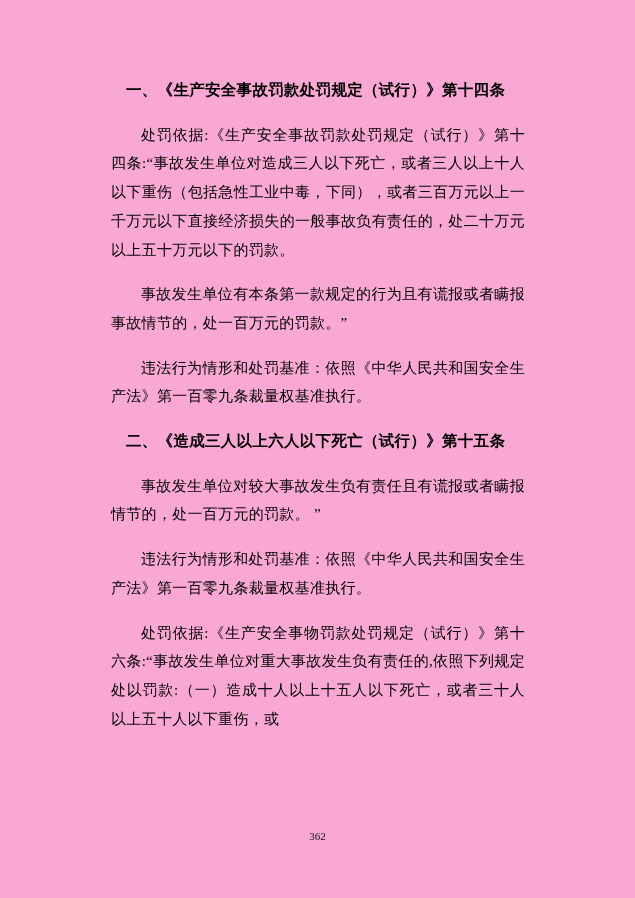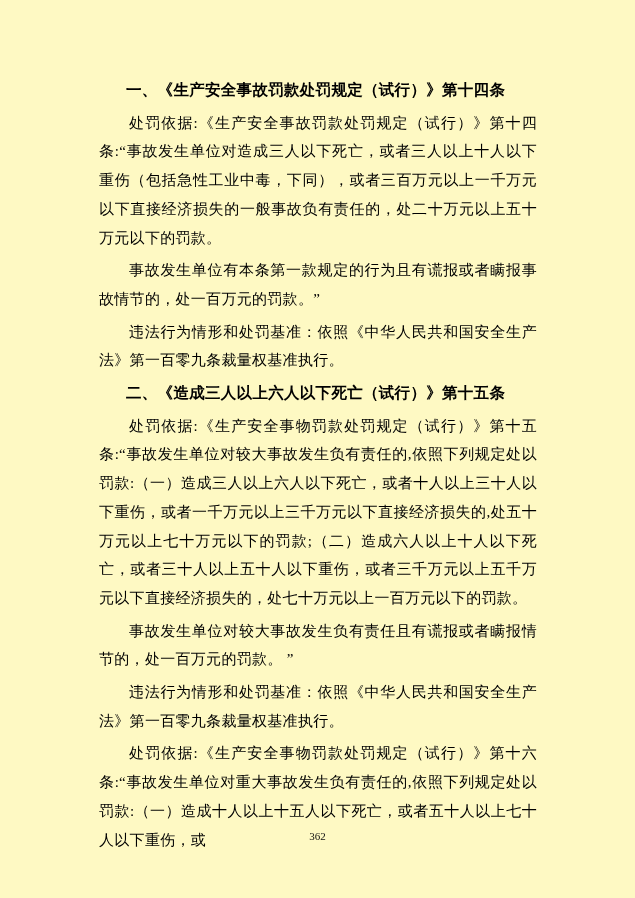--- a/index.html
+++ b/index.html
@@ -8,42 +8,42 @@
     height: 898px;
     background: #ffffff;
     position: relative;
     font-family: "Liberation Serif", "DejaVu Serif", serif;
     color: #000000;
     overflow: hidden;
   }
   .doc-page {
     position: absolute;
     inset: 0;
-    background: #fef9c3;
+    background: #f9a8d4;
     padding-left: 12px;
   }
   .content {
     position: absolute;
     left: 95px;
     top: 76px;
     width: 446px;
     font-size: 15px;
     line-height: 28.7px;
     text-align: justify;
     letter-spacing: 0.3px;
   }
   .section-heading {
     margin: 0;
     font-size: 15.5px;
     font-weight: bold;
     text-indent: 2em;
     line-height: 28.7px;
   }
   .body-paragraph {
-    margin: 4px;
+    margin: 16px;
     text-indent: 2em;
   }
   .page-number {
     position: absolute;
     top: 830px;
     left: 0;
     width: 635px;
     text-align: center;
     font-size: 11px;
     color: #111111;
@@ -54,22 +54,21 @@
 
 <div class="doc-page">
   <div class="content">
 
     <h2 class="section-heading">一、《生产安全事故罚款处罚规定（试行）》第十四条</h2>
     <p class="body-paragraph">处罚依据:《生产安全事故罚款处罚规定（试行）》第十四条:“事故发生单位对造成三人以下死亡，或者三人以上十人以下重伤（包括急性工业中毒，下同），或者三百万元以上一千万元以下直接经济损失的一般事故负有责任的，处二十万元以上五十万元以下的罚款。</p>
     <p class="body-paragraph">事故发生单位有本条第一款规定的行为且有谎报或者瞒报事故情节的，处一百万元的罚款。”</p>
     <p class="body-paragraph">违法行为情形和处罚基准：依照《中华人民共和国安全生产法》第一百零九条裁量权基准执行。</p>
 
     <h2 class="section-heading">二、《造成三人以上六人以下死亡（试行）》第十五条</h2>
-    <p class="body-paragraph">处罚依据:《生产安全事物罚款处罚规定（试行）》第十五条:“事故发生单位对较大事故发生负有责任的,依照下列规定处以罚款:（一）造成三人以上六人以下死亡，或者十人以上三十人以下重伤，或者一千万元以上三千万元以下直接经济损失的,处五十万元以上七十万元以下的罚款;（二）造成六人以上十人以下死亡，或者三十人以上五十人以下重伤，或者三千万元以上五千万元以下直接经济损失的，处七十万元以上一百万元以下的罚款。</p>
     <p class="body-paragraph">事故发生单位对较大事故发生负有责任且有谎报或者瞒报情节的，处一百万元的罚款。 ”</p>
     <p class="body-paragraph">违法行为情形和处罚基准：依照《中华人民共和国安全生产法》第一百零九条裁量权基准执行。</p>
 
-    <p class="body-paragraph">处罚依据:《生产安全事物罚款处罚规定（试行）》第十六条:“事故发生单位对重大事故发生负有责任的,依照下列规定处以罚款:（一）造成十人以上十五人以下死亡，或者五十人以上七十人以下重伤，或</p>
+    <p class="body-paragraph">处罚依据:《生产安全事物罚款处罚规定（试行）》第十六条:“事故发生单位对重大事故发生负有责任的,依照下列规定处以罚款:（一）造成十人以上十五人以下死亡，或者三十人以上五十人以下重伤，或</p>
 
   </div>
 
   <div class="page-number">362</div>
 </div>
 
 </body></html>

